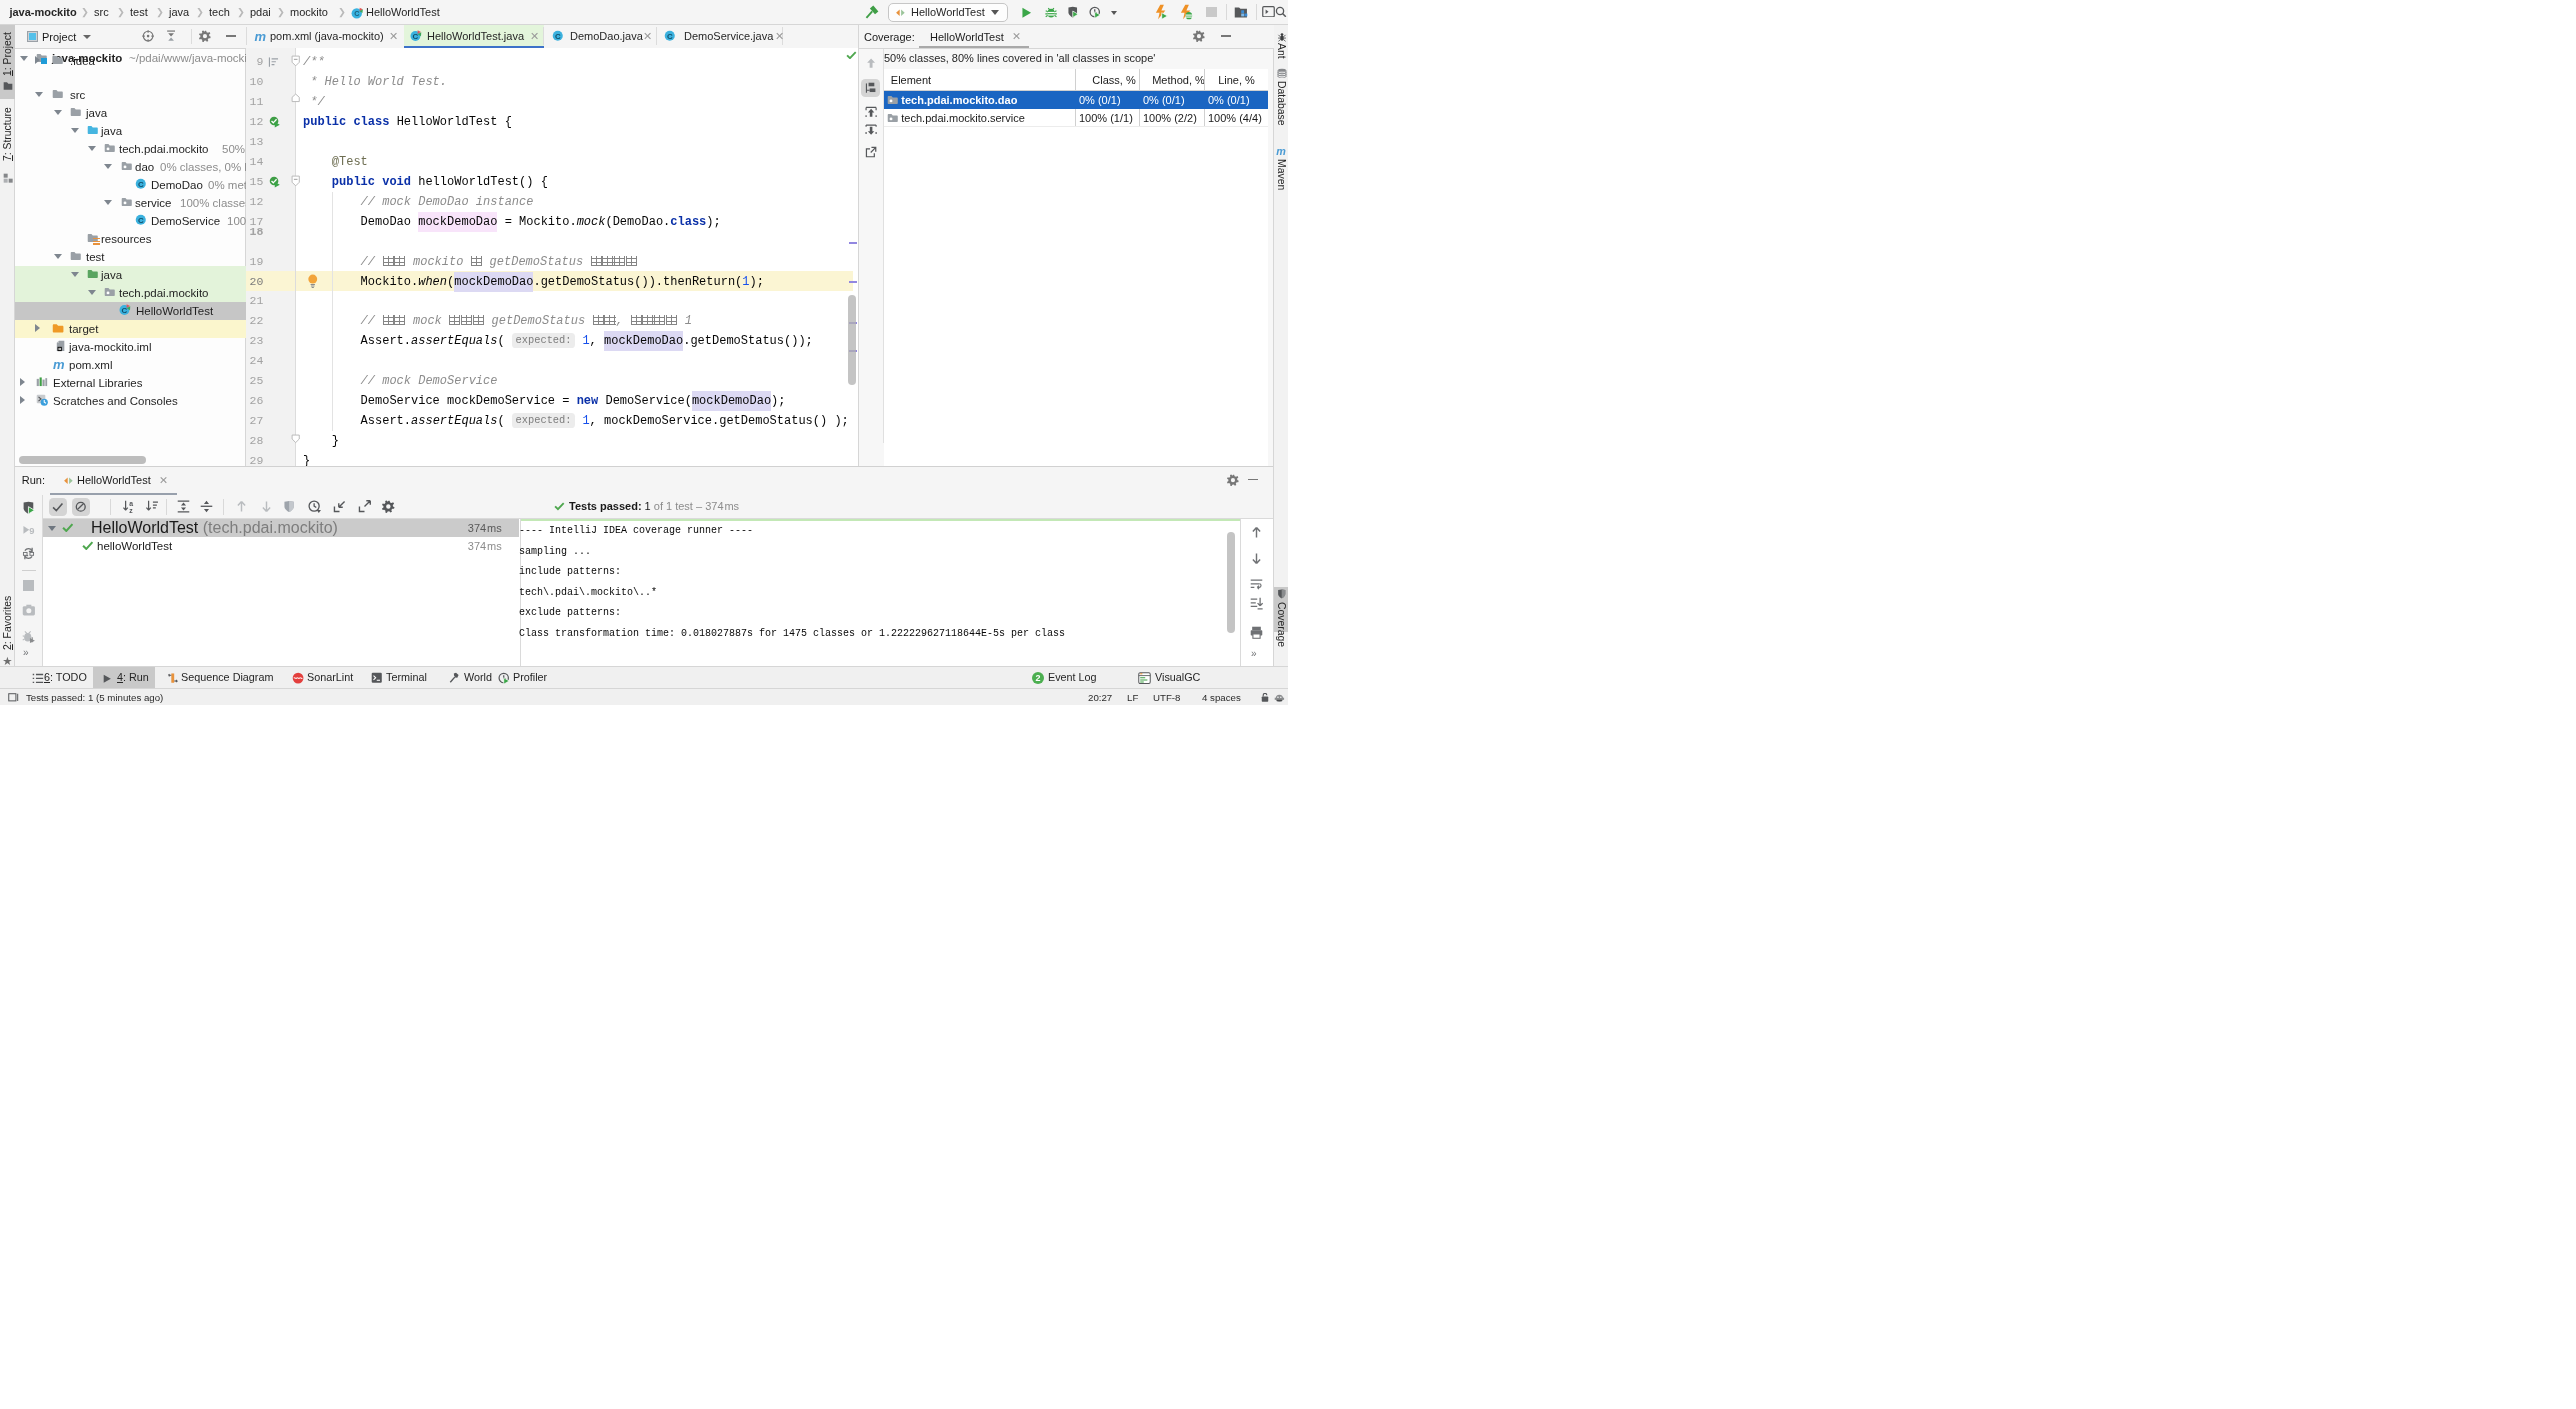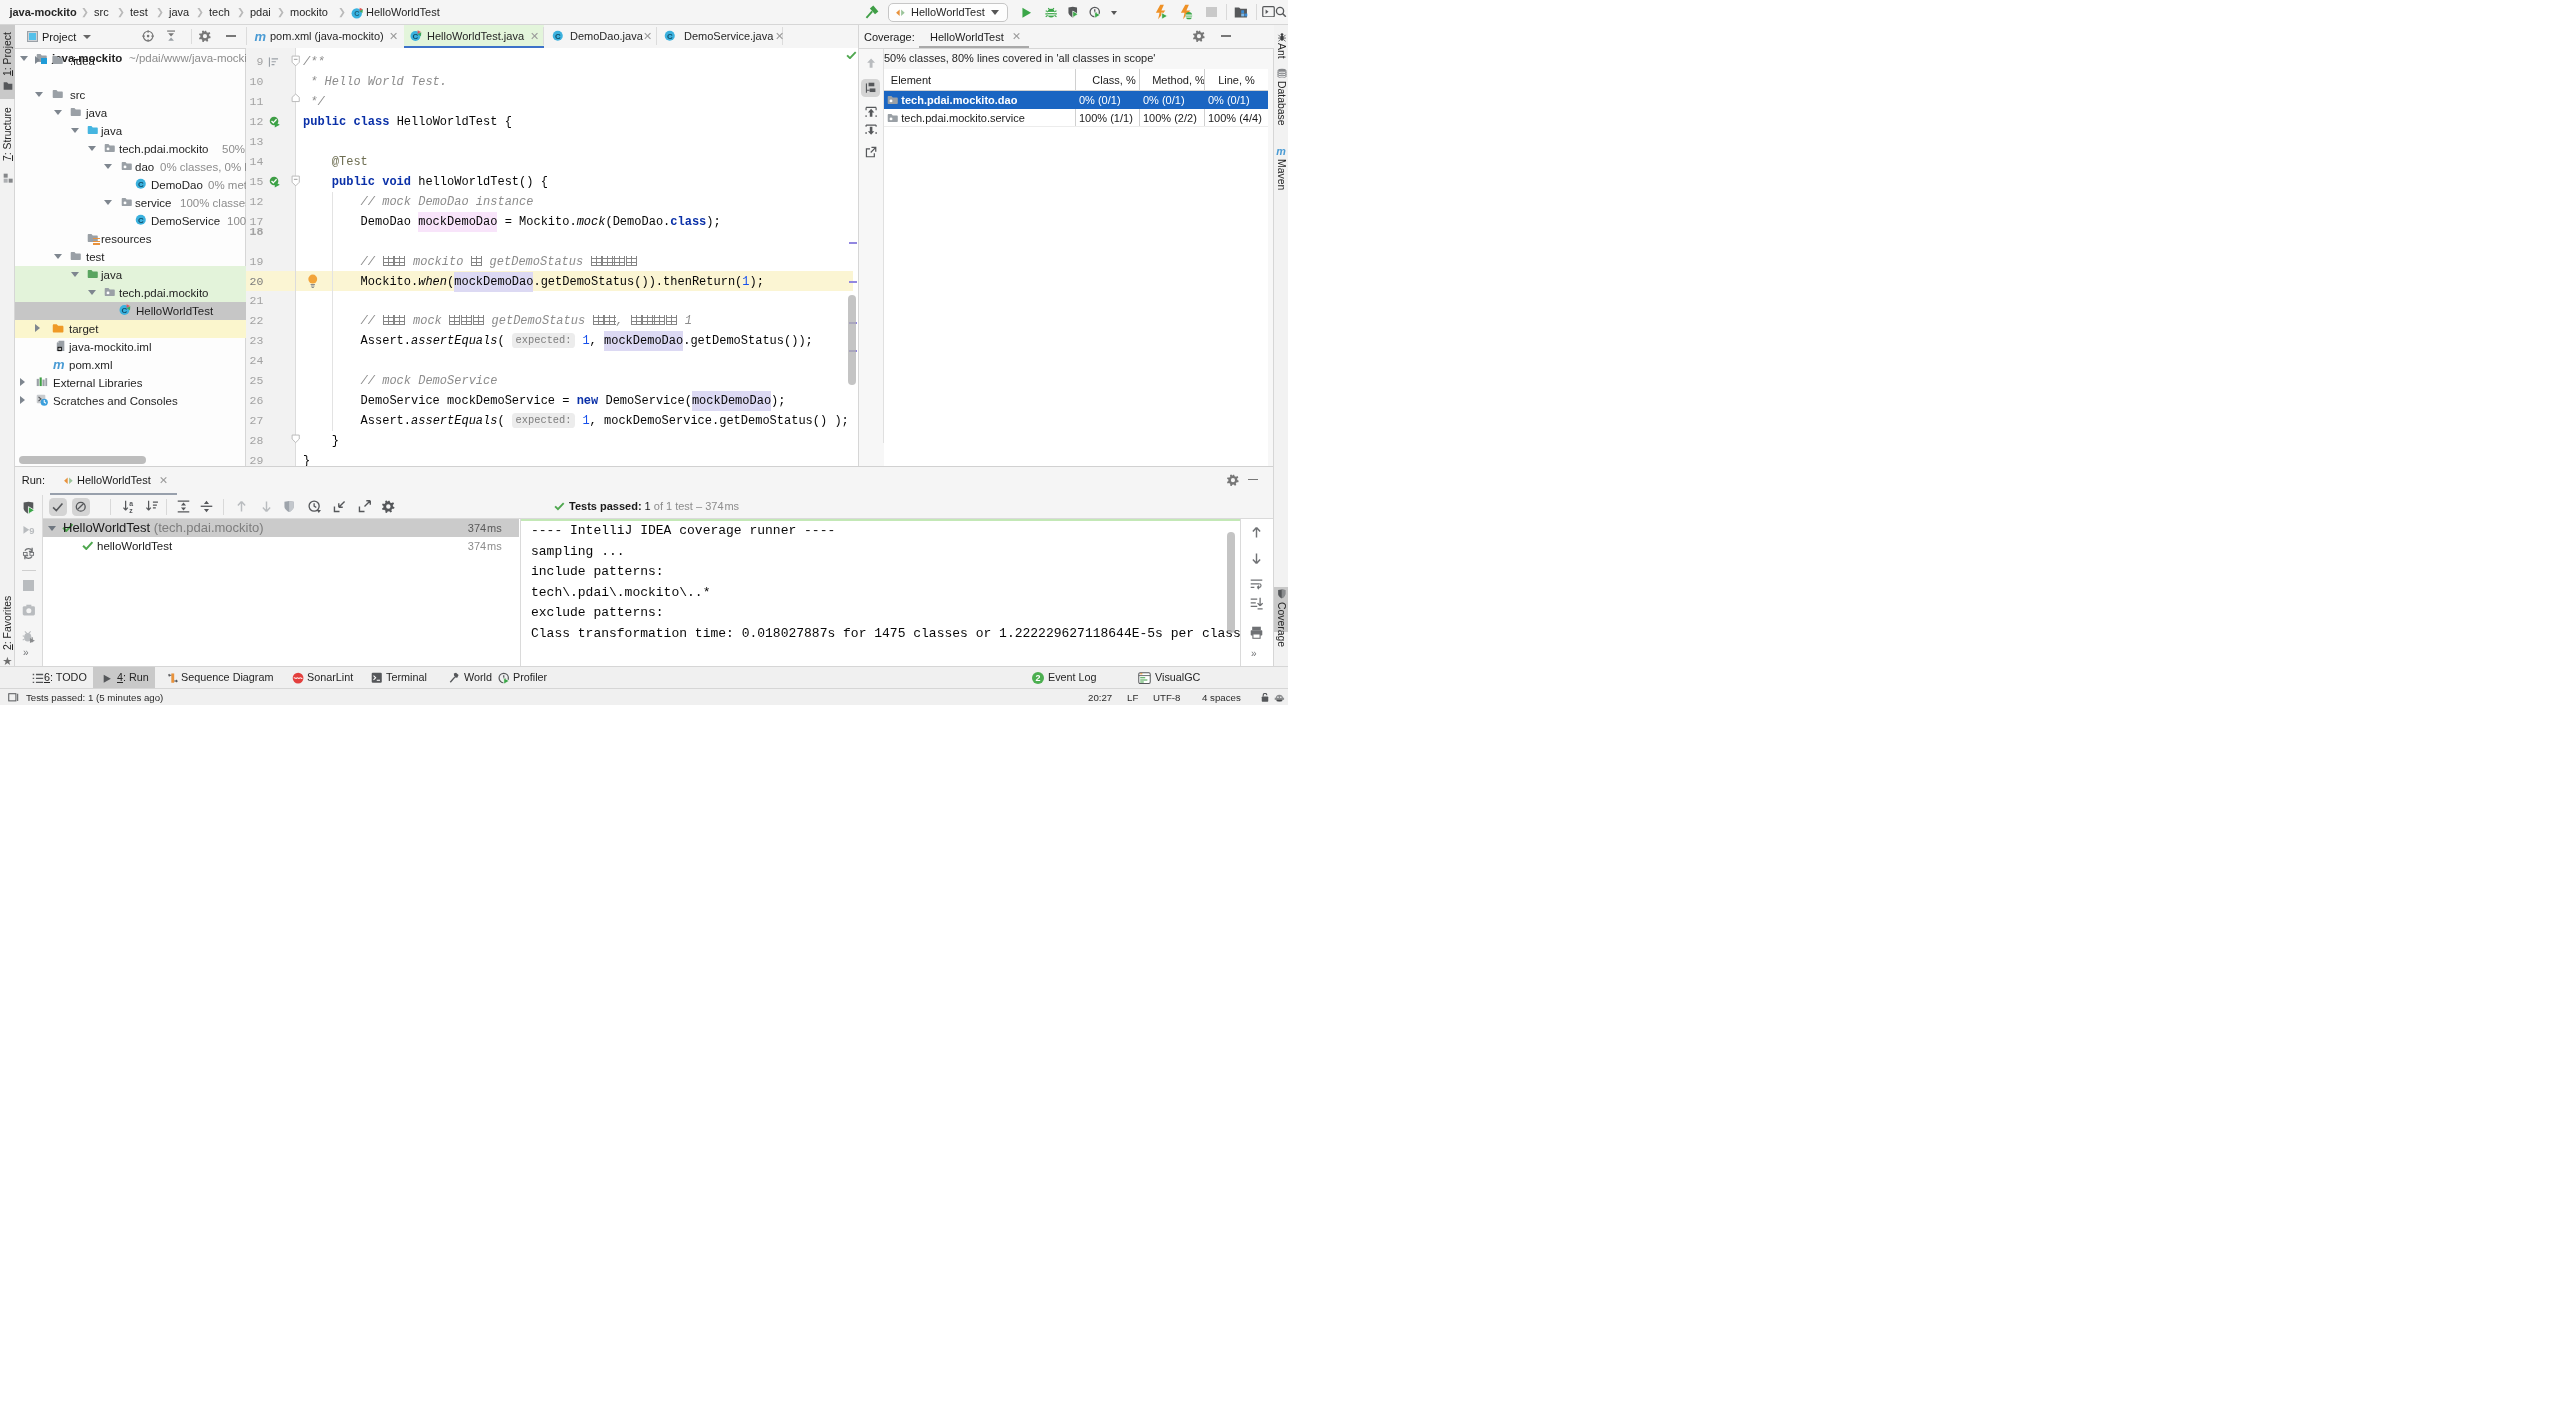--- a/index.html
+++ b/index.html
@@ -710,34 +710,34 @@
           <path d="M1.5 6 L5.5 10 L13.5 1.5" stroke="#4fa74f" stroke-width="2.6" fill="none"></path>
         </svg>
     <div class="abs" style="left:526px;top:0;height:24px;line-height:23px;font-size:11px;"><b>Tests passed:</b> 1 <span style="color:#8c8c8c;">of 1 test – 374 ms</span></div>
   </div>
 
   <div class="abs" style="left:28px;top:52px;width:476px;height:18px;background:#cbcbcb;">
     <span class="tarr" style="left:5px;border-top-color:#6f7780;"></span>
     <svg class="abs" style="left:18.7px;top:3.6px;" width="11.5" height="9.4" viewBox="0 0 16 13">
           <path d="M1.5 6.5 L6 11 L14.5 1.5" stroke="#4fa74f" stroke-width="2.8" fill="none"></path>
         </svg>
-    <span class="abs" style="left:20px;line-height:18px;font-size:13px;">HelloWorldTest <span style="color:#7d7d7d;">(tech.pdai.mockito)</span></span>
+    <span class="abs" style="left:48px;line-height:18px;font-size:16px;">HelloWorldTest <span style="color:#7d7d7d;">(tech.pdai.mockito)</span></span>
     <span class="abs" style="right:17.3px;line-height:18px;font-size:11px;color:#595959;">374 ms</span>
   </div>
   <div class="abs" style="left:28px;top:70px;width:476px;height:18px;">
     <svg class="abs" style="left:39px;top:3.6px;" width="11.5" height="9.4" viewBox="0 0 16 13">
           <path d="M1.5 6.5 L6 11 L14.5 1.5" stroke="#4fa74f" stroke-width="2.8" fill="none"></path>
         </svg>
     <span class="abs" style="left:54px;line-height:18px;font-size:11.5px;">helloWorldTest</span>
     <span class="abs" style="right:17.3px;line-height:18px;font-size:11px;color:#8c8c8c;">374 ms</span>
   </div>
 
   <div class="abs" style="left:505px;top:52px;width:0.7px;height:148px;background:#dadada;"></div>
   <div class="abs" style="left:506px;top:52px;width:720px;height:2.2px;background:#c3e8b6;"></div>
-  <pre class="abs mono" style="left:516px;top:54px;font-size:13px;line-height:20.5px;color:#080808;">---- IntelliJ IDEA coverage runner ----
+  <pre class="abs mono" style="left:504px;top:54px;font-size:10px;line-height:20.5px;color:#080808;">---- IntelliJ IDEA coverage runner ----
 sampling ...
 include patterns:
 tech\.pdai\.mockito\..*
 exclude patterns:
 Class transformation time: 0.018027887s for 1475 classes or 1.222229627118644E-5s per class</pre>
   <div class="abs" style="left:1212px;top:65px;width:8px;height:101px;background:#b0b0b0;border-radius:4px;opacity:0.75;"></div>
   <div class="abs" style="left:1225px;top:52px;width:0.7px;height:148px;background:#dadada;"></div>
   <svg class="abs" style="left:1235px;top:59px;" width="13" height="13" viewBox="0 0 18 18">
         <path d="M9 2 L9 16 M9 2 L4 7.5 M9 2 L14 7.5" stroke="#6f7174" stroke-width="2" fill="none"></path>
       </svg>

